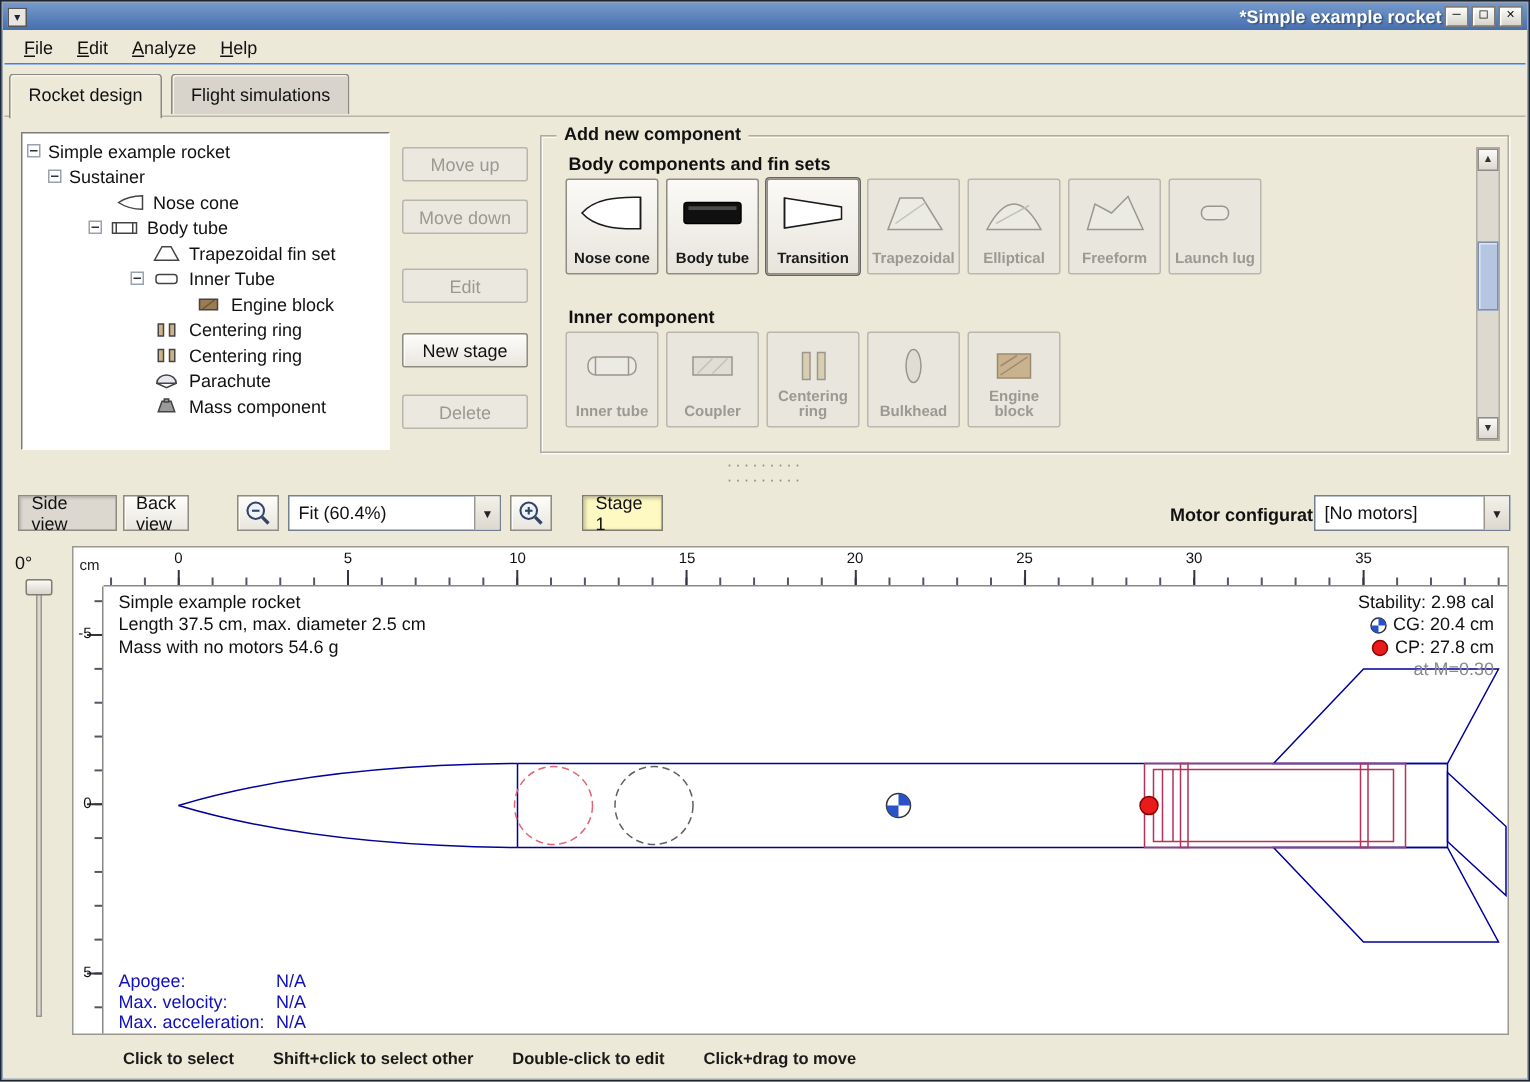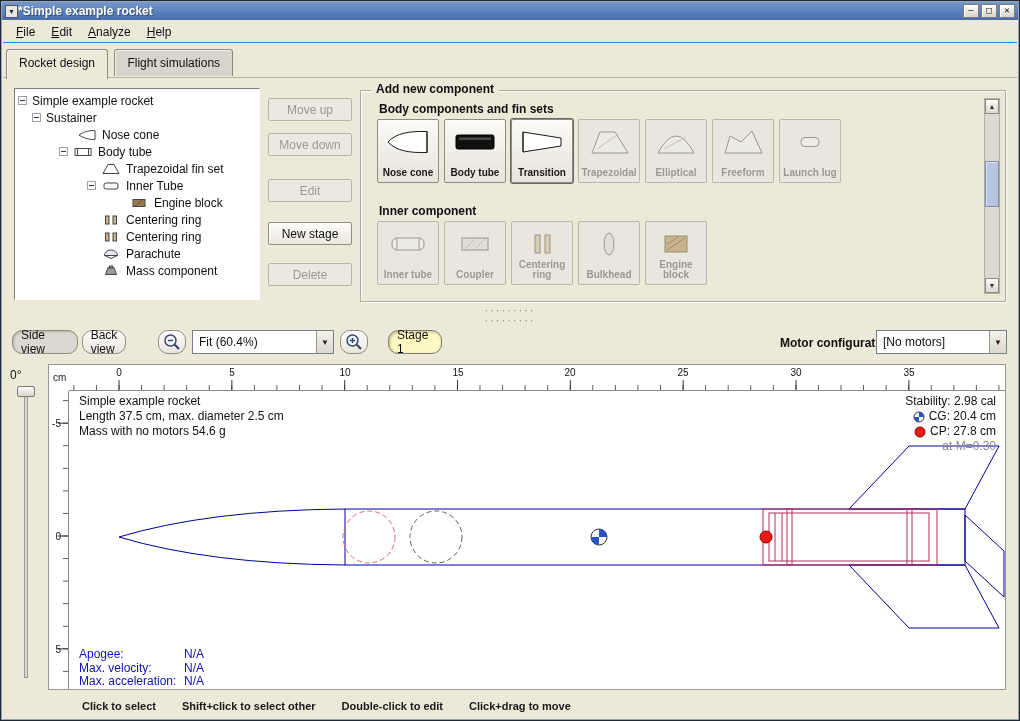--- a/index.html
+++ b/index.html
@@ -8,21 +8,21 @@
   #window{position:relative;width:1020px;height:721px;background:#ece9d8;
           box-shadow:inset 0 0 0 1px #1c2838, inset 0 0 0 2px #9aa4b2;overflow:hidden;}
 
   
   #titlebar{position:absolute;top:2px;left:2px;right:2px;height:18px;
             background:linear-gradient(180deg,#7499cc,#466fae 60%,#3f66a4);
             background:linear-gradient(180deg,#7499cc,#476fae);
             display:flex;align-items:center;padding:0 3px;}
   #win-icon{width:13px;height:13px;background:#e8e6df;border:1px solid #555;
             display:flex;align-items:center;justify-content:center;font-size:8px;color:#223;}
-  #title-text{flex:1;text-align:left;color:#fff;font-weight:bold;font-size:12px;
+  #title-text{flex:1;text-align:right;color:#fff;font-weight:bold;font-size:12px;
               text-shadow:1px 1px 1px rgba(0,0,0,.4);}
   .wbtn{width:16px;height:14px;margin-left:2px;background:linear-gradient(#fdfdfb,#d6d3ca);
         border:1px solid #7f7c73;box-shadow:inset 1px 1px 0 #fff;
         font-size:9px;line-height:11px;text-align:center;color:#111;
         font-family:"DejaVu Sans Mono",monospace;}
 
   
   #menubar{position:absolute;top:22px;left:3px;right:3px;height:21px;display:flex;
            align-items:center;padding-left:5px;border-bottom:1px solid #3b82f6;}
   .menu-item{padding:3px 8px;}
@@ -74,21 +74,21 @@
   #sb-up{top:0;}
   #sb-down{bottom:0;}
   #sb-thumb{position:absolute;left:0;top:62px;width:14px;height:46px;background:#b7c6e0;
             border:1px solid #7d8dab;box-shadow:inset 1px 1px 0 #dde6f4;}
 
   
   #splitter{position:absolute;top:305px;left:0;right:0;height:14px;text-align:center;
             color:#8f8c83;font-size:11px;letter-spacing:2px;line-height:10px;}
 
   
-  .tbtn{position:absolute;top:330px;height:24px;border:1px solid #8f8c83;border-radius:10px;
+  .tbtn{position:absolute;top:330px;height:24px;border:1px solid #8f8c83;border-radius:0;
         background:linear-gradient(#fefdfb,#e9e6de);box-shadow:inset 1px 1px 0 rgba(255,255,255,.85);
         display:flex;align-items:center;justify-content:center;font-size:12px;padding:0 8px;}
   .tbtn.active{background:#dcd8d0;box-shadow:inset 1px 1px 2px rgba(0,0,0,.18);}
   .tbtn.pressed{background:#fef9c3;box-shadow:inset 1px 1px 3px rgba(0,0,0,.28);border-color:#7f7c73;}
   .combo{position:absolute;top:330px;height:24px;background:#fff;border:1px solid #72808f;
          display:flex;align-items:stretch;}
   .combo-text{flex:1;padding:4px 6px;white-space:nowrap;overflow:hidden;}
   .combo-arrow{width:17px;background:linear-gradient(#f4f1ea,#dcd8cf);border-left:1px solid #9a978e;
                display:flex;align-items:center;justify-content:center;font-size:8px;color:#222;}
   #motor-label{position:absolute;top:336px;left:780px;font-weight:bold;}

